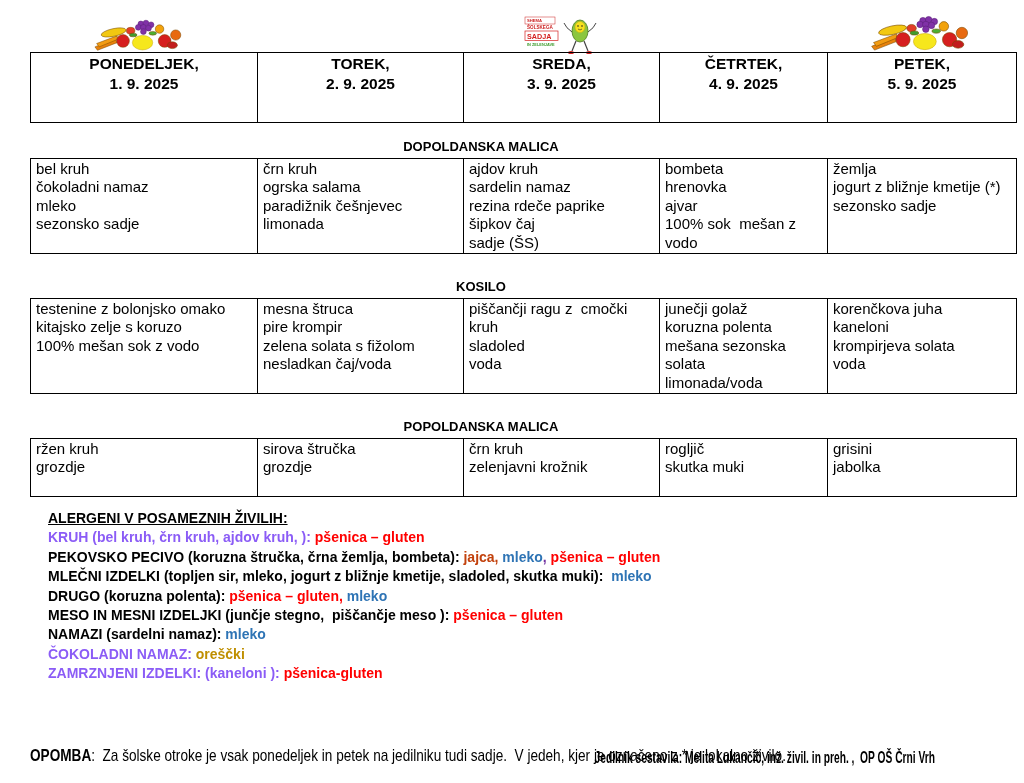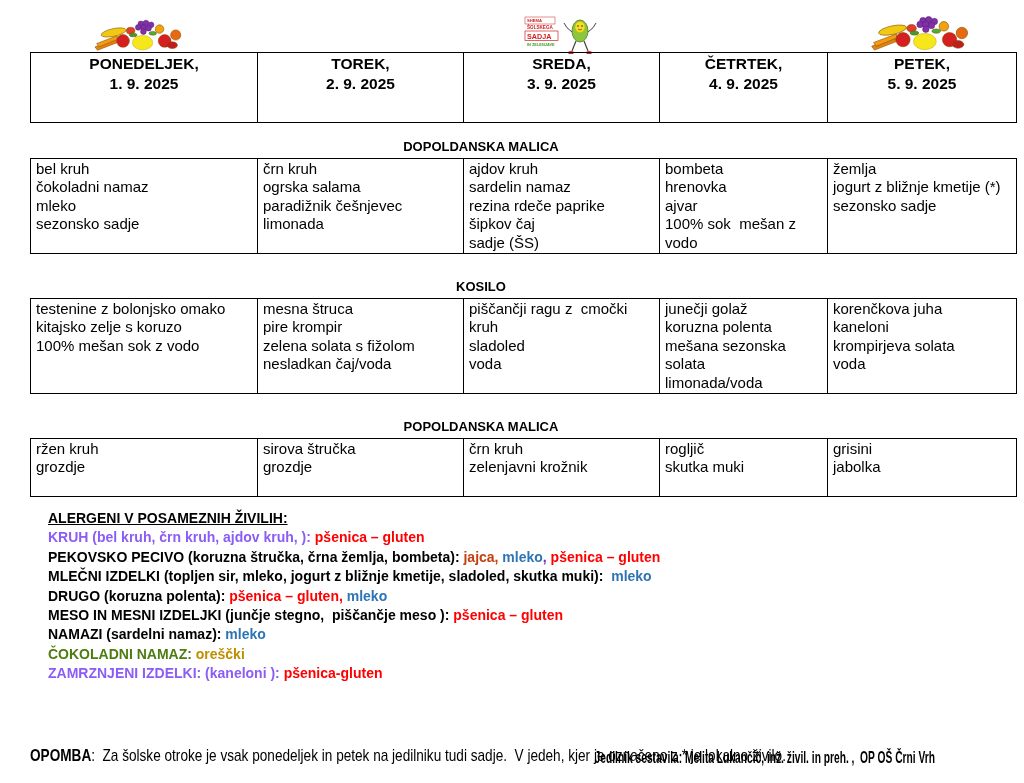--- a/index.html
+++ b/index.html
@@ -279,21 +279,21 @@
 
   <div id="allergens">
     <div class="allergen-heading">ALERGENI V POSAMEZNIH ŽIVILIH:</div>
     <div id="allergen-lines">
         <div class="allergen-line"><span style="color: #8b5cf6;">KRUH (bel kruh, črn kruh, ajdov kruh, ): </span><span style="color: rgb(255, 0, 0);">pšenica – gluten</span></div>
         <div class="allergen-line"><span style="color: rgb(0, 0, 0);">PEKOVSKO PECIVO (koruzna štručka, črna žemlja, bombeta): </span><span style="color: #c2410c;">jajca,</span><span style="color: rgb(46, 116, 181);"> mleko</span><span style="color: rgb(112, 48, 160);">,</span><span style="color: rgb(255, 0, 0);"> pšenica – gluten</span></div>
         <div class="allergen-line"><span style="color: rgb(0, 0, 0);">MLEČNI IZDELKI (topljen sir, mleko, jogurt z bližnje kmetije, sladoled, skutka muki):  </span><span style="color: rgb(46, 116, 181);">mleko</span></div>
         <div class="allergen-line"><span style="color: rgb(0, 0, 0);">DRUGO (koruzna polenta): </span><span style="color: rgb(255, 0, 0);">pšenica – gluten,</span><span style="color: rgb(46, 116, 181);"> mleko</span></div>
         <div class="allergen-line"><span style="color: rgb(0, 0, 0);">MESO IN MESNI IZDELJKI (junčje stegno,  piščančje meso ): </span><span style="color: rgb(255, 0, 0);">pšenica – gluten</span></div>
         <div class="allergen-line"><span style="color: rgb(0, 0, 0);">NAMAZI (sardelni namaz): </span><span style="color: rgb(46, 116, 181);">mleko</span></div>
-        <div class="allergen-line"><span style="color: #4d7c0f;">ČOKOLADNI NAMAZ: </span><span style="color: rgb(191, 143, 0);">oreščki</span></div>
+        <div class="allergen-line"><span style="color: #8b5cf6;">ČOKOLADNI NAMAZ: </span><span style="color: rgb(191, 143, 0);">oreščki</span></div>
         <div class="allergen-line"><span style="color: #8b5cf6;">ZAMRZNJENI IZDELKI: (kaneloni ): </span><span style="color: rgb(255, 0, 0);">pšenica-gluten</span></div>
       </div>
   </div>
 
   <div id="note">
     <div><span class="note-label">OPOMBA</span><span>:  Za šolske otroke je vsak ponedeljek in petek na jedilniku tudi sadje.  V jedeh, kjer je označeno z * je lokalno živilo.</span></div>
     
   </div>
 
   <div id="footer">Jedilnik sestavila: Melita Lukančič, inž. živil. in preh. ,  OP OŠ Črni Vrh</div>

